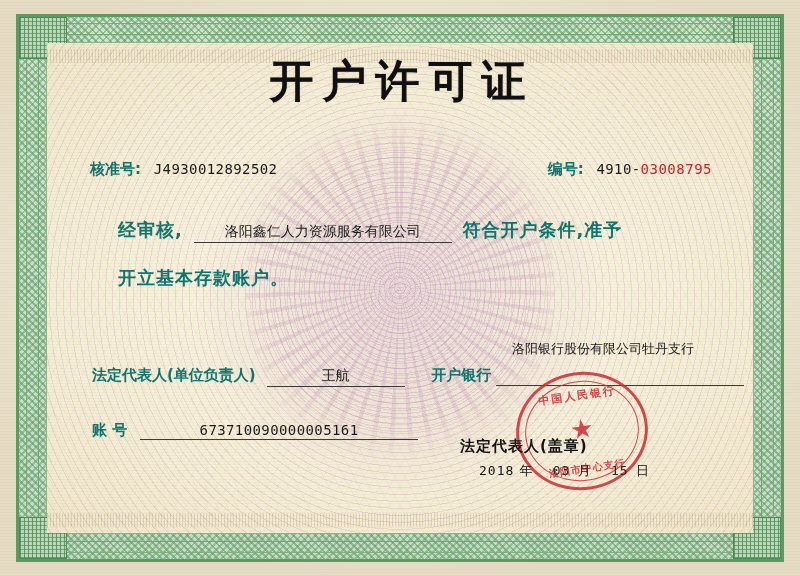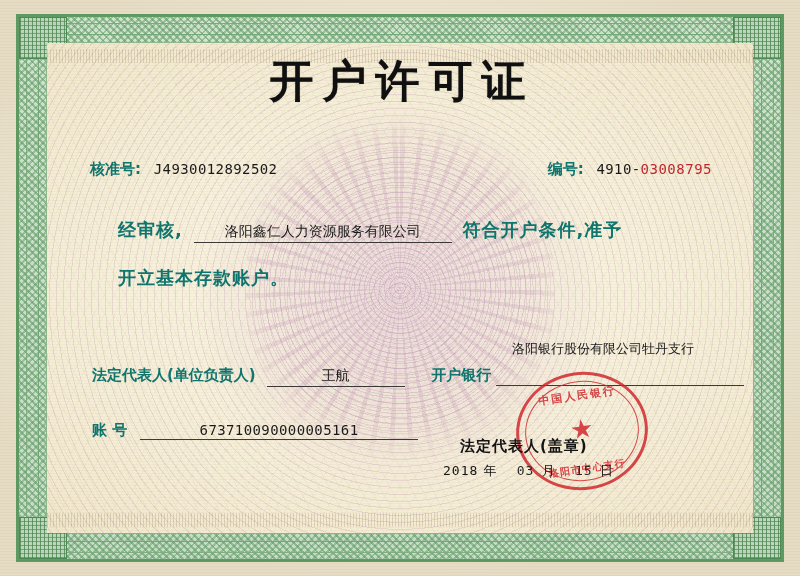--- a/index.html
+++ b/index.html
@@ -220,20 +220,21 @@
   .issue-date {
     position: absolute;
     top: 462px;
     left: 443px;
     font-size: 13px;
     letter-spacing: 1px;
   }
   .date-num {
     font-family: "DejaVu Sans Mono", monospace;
     font-size: 13px;
+    margin-left: 36px;
   }
   .date-hand {
     display: inline-block;
     min-width: 22px;
     text-align: center;
     font-family: "DejaVu Sans Mono", monospace;
     color: #2a2a2a;
     margin-left: 12px;
   }
 

